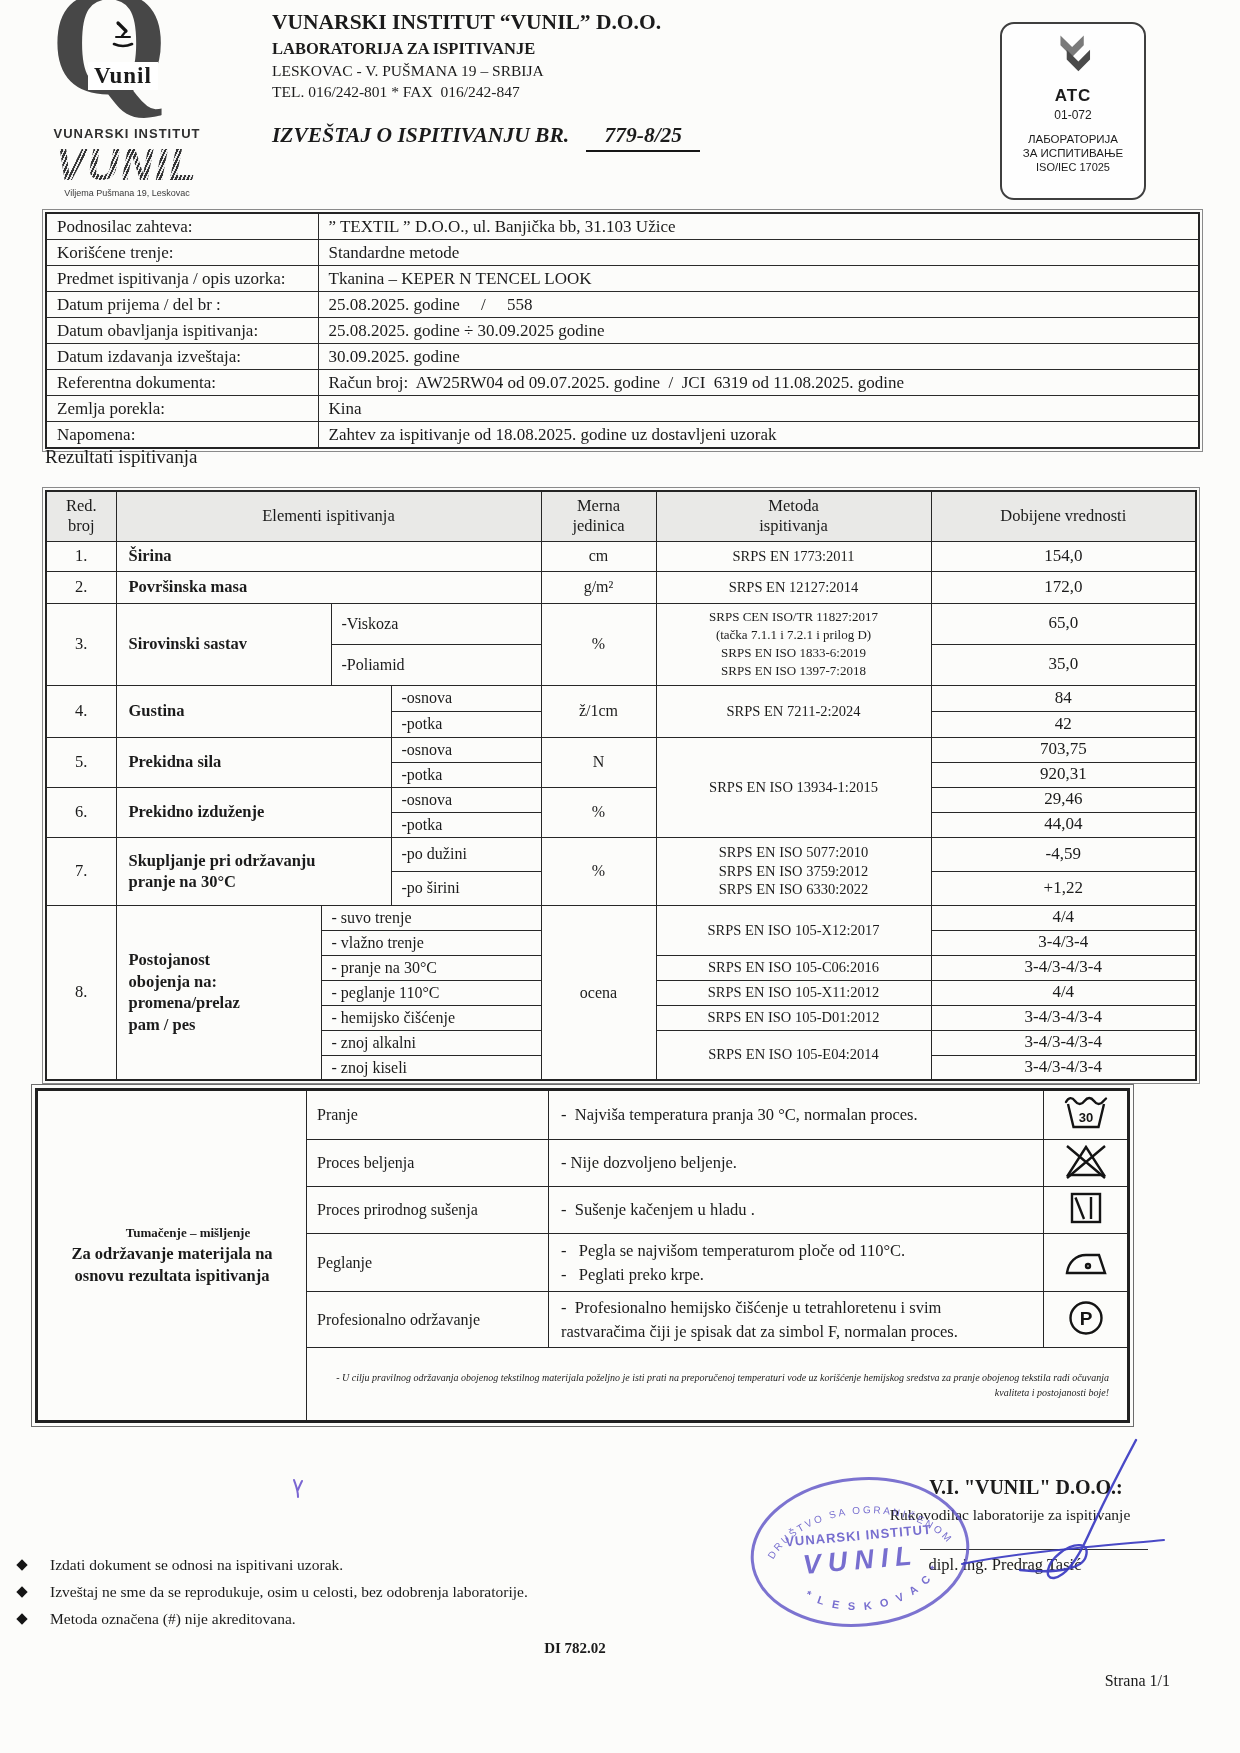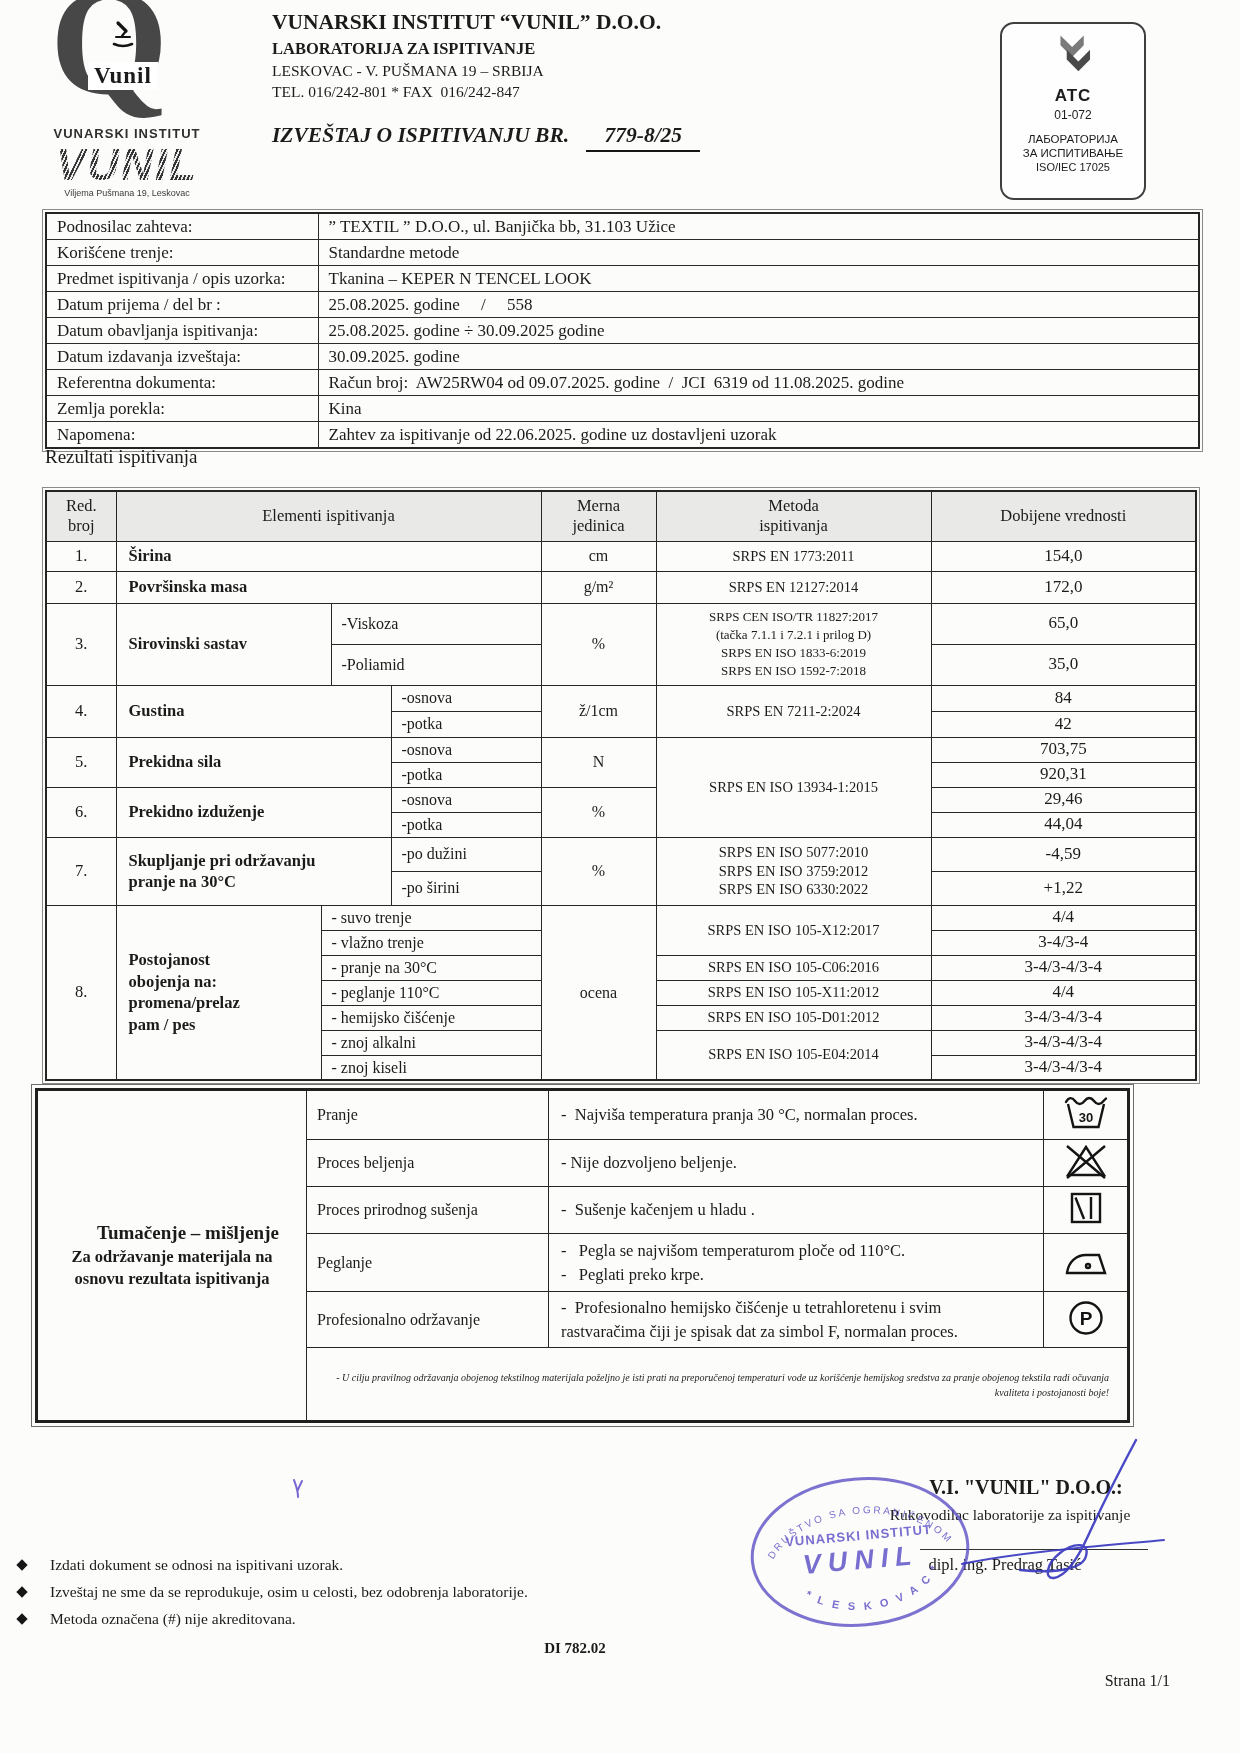--- a/index.html
+++ b/index.html
@@ -64,21 +64,21 @@
   .res-table .un { font-size:16px; }
   .res-table .mt { font-size:14.5px; line-height:1.3; }
   .res-table .mt-sm { font-size:13px; line-height:1.4; }
   .res-table .vl { font-size:17px; }
 
   
   .care-table { position:absolute; left:35px; top:1088px; width:1092px; border-collapse:collapse;
                 table-layout:fixed; border:3px solid #202020; outline:1.5px solid #6d6d6d; outline-offset:3px; }
   .care-table td { border:1.7px solid #262626; vertical-align:middle; }
   .tum { text-align:center; }
-  .tum .t1 { font-weight:bold; font-size:19px; margin-bottom:2px;margin-left:32px; }
+  .tum .t1 { font-weight:bold; font-size:13px; margin-bottom:2px;margin-left:32px; }
   .tum .t2 { font-size:16.5px; line-height:1.3;font-weight:bold; }
   .proc { font-size:16px; padding-left:10px; }
   .desc { font-size:16.5px; padding-left:12px; }
   .desc div { line-height:1.4; }
   .note { font-style:italic; font-size:10px; padding:8px 18px 6px; line-height:1.55; vertical-align:top;text-align:right; }
   .sym { text-align:center; }
   .csym path, .csym rect, .csym circle { stroke:#141414; stroke-width:2.4; fill:none; }
   .csym text { fill:#141414; stroke:none; font-family:"Liberation Sans", sans-serif; }
 
   
@@ -180,21 +180,21 @@
       <tr>
           <td>Referentna dokumenta:</td>
           <td>Račun broj:&nbsp; AW25RW04 od 09.07.2025. godine&nbsp; /&nbsp; JCI&nbsp; 6319 od 11.08.2025. godine</td>
         </tr>
       <tr>
           <td>Zemlja porekla:</td>
           <td>Kina</td>
         </tr>
       <tr>
           <td>Napomena:</td>
-          <td>Zahtev za ispitivanje od 22.06.2025. godine uz dostavljeni uzorak</td>
+          <td>Zahtev za ispitivanje od 18.08.2025. godine uz dostavljeni uzorak</td>
         </tr>
     </tbody>
   </table>
 
   <div class="res-title">Rezultati ispitivanja</div>
 
   <table class="res-table">
     <colgroup>
       <col style="width:70px">
         <col style="width:205px">
@@ -241,21 +241,21 @@
 
       <tr style="height:41px">
         <td class="no" rowspan="2">3.</td>
         <td class="nm" colspan="2" rowspan="2">Sirovinski sastav</td>
         <td class="sb" colspan="2">-Viskoza</td>
         <td class="un" rowspan="2">%</td>
         <td class="mt mt-sm" rowspan="2">
           <div>SRPS CEN ISO/TR 11827:2017</div>
           <div>(tačka 7.1.1 i 7.2.1 i prilog D)</div>
           <div>SRPS EN ISO 1833-6:2019</div>
-          <div>SRPS EN ISO 1592-7:2018</div>
+          <div>SRPS EN ISO 1397-7:2018</div>
         </td>
         <td class="vl">65,0</td>
       </tr>
       <tr style="height:41px">
         <td class="sb" colspan="2">-Poliamid</td>
         <td class="vl">35,0</td>
       </tr>
 
       <tr style="height:26px">
         <td class="no" rowspan="2">4.</td>

